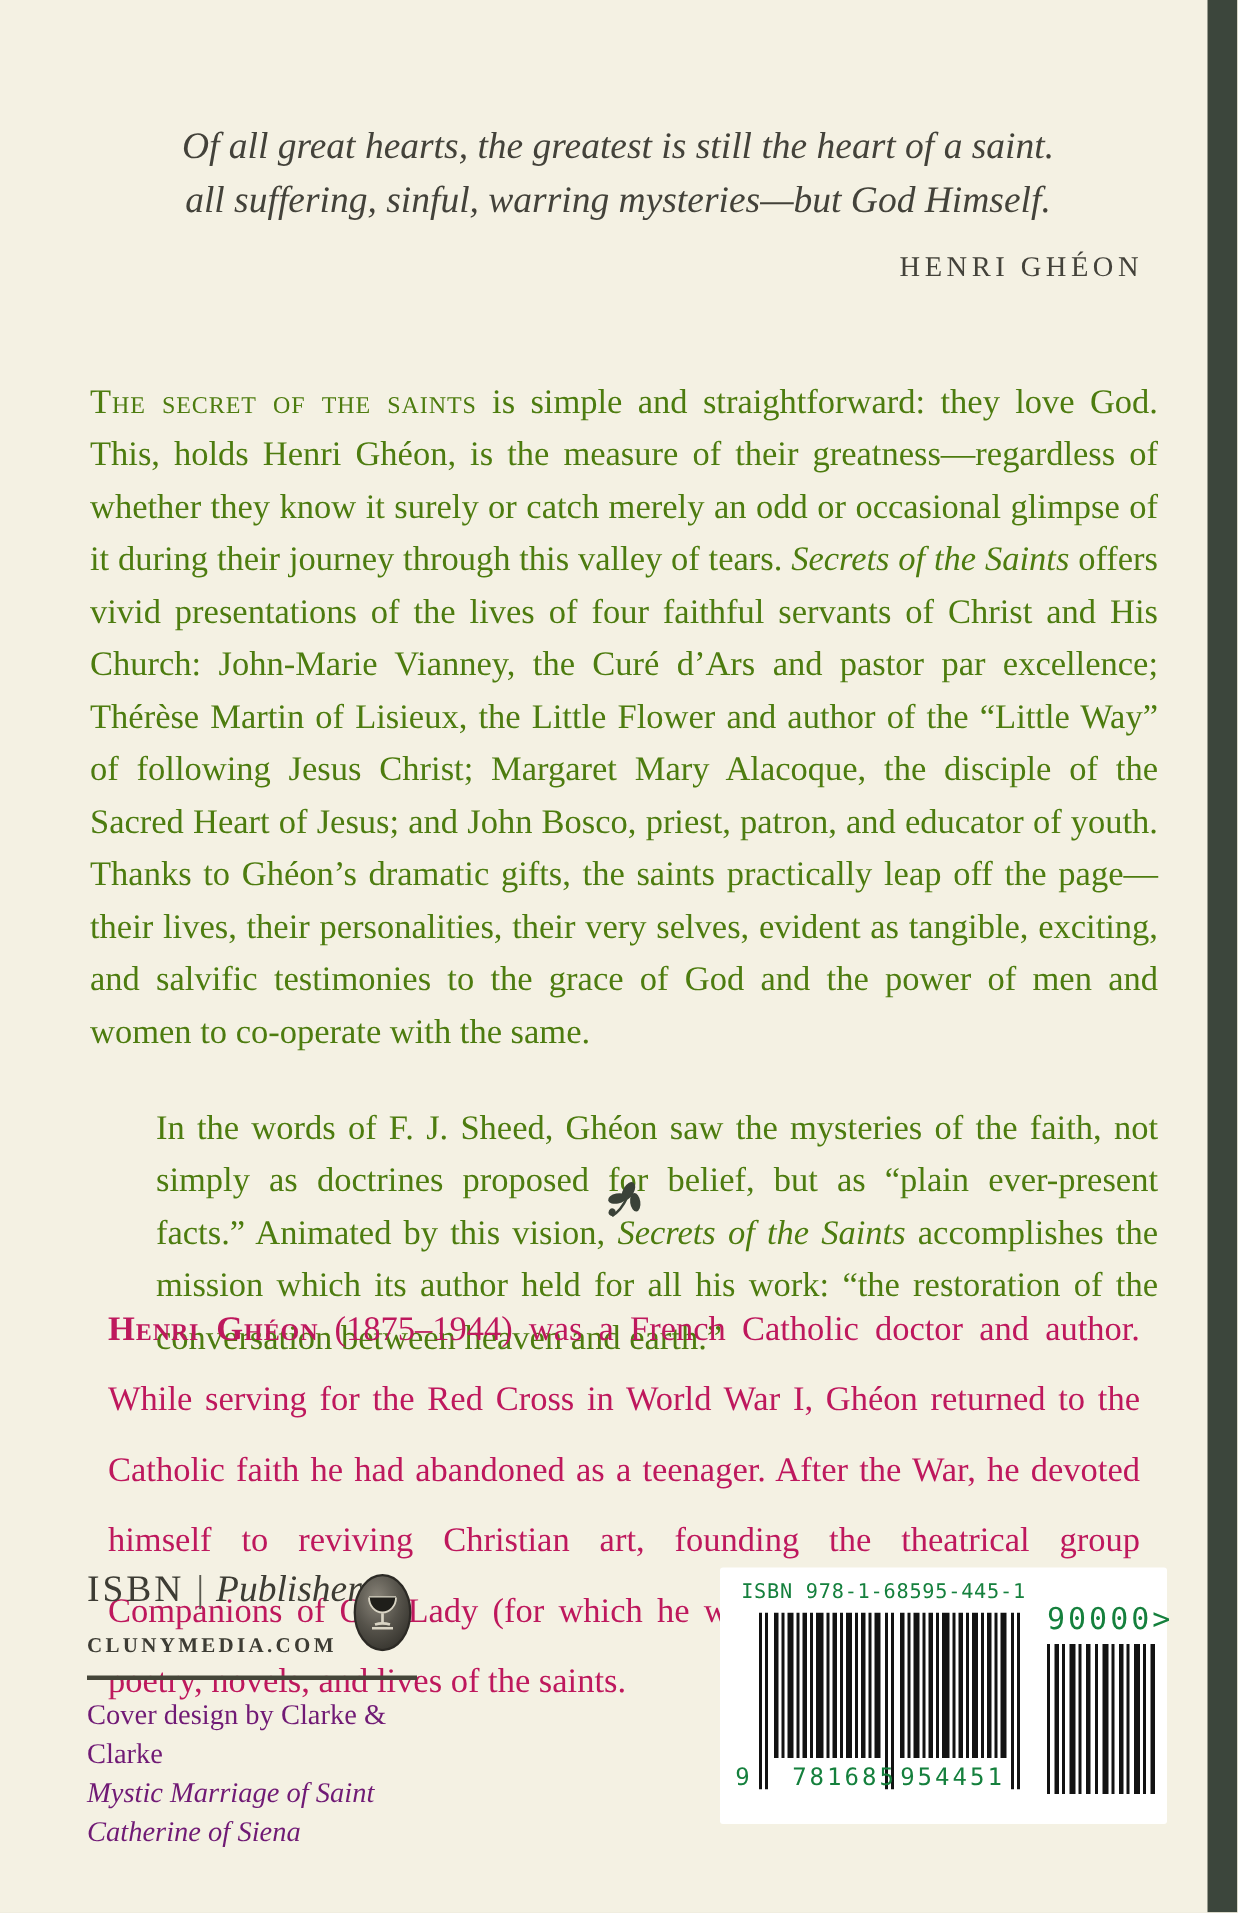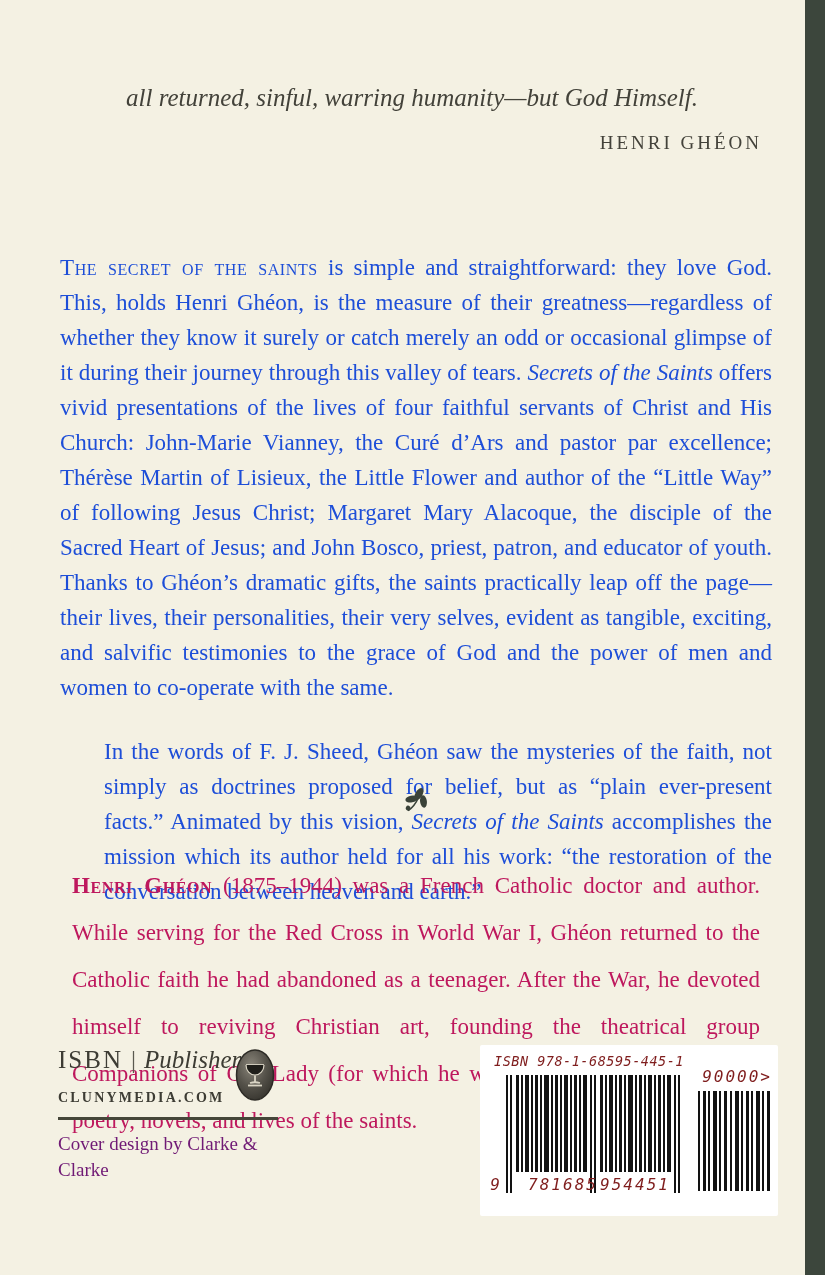--- a/index.html
+++ b/index.html
@@ -25,21 +25,21 @@
     font-style:italic;font-size:25px;line-height:36px;color:#43423a;
   }
   .attribution{
     margin-top:16px;text-align:right;
     font-size:19px;letter-spacing:3px;color:#43423a;
   }
   
   .synopsis{position:absolute;top:250px;left:60px;width:712px;}
   .synopsis p{
     margin:0;font-size:23px;line-height:35px;text-align:justify;
-    color:#1d4ed8;
+    color:#4d7c0f;
   }
   .synopsis p + p{margin-top:29px;margin-left:44px;}
   .smallcaps{font-variant:small-caps;letter-spacing:0.6px;}
   .bold{font-weight:700;}
   .italic{font-style:italic;}
   
   .ornament{
     position:absolute;top:786px;left:60px;width:712px;height:34px;
     text-align:center;
   }
@@ -55,45 +55,46 @@
   .pub-type{font-style:italic;}
   .pub-site{margin-top:16px;font-size:14px;font-weight:700;letter-spacing:2.2px;color:#3d3c34;}
   .pub-logo{position:absolute;left:177px;top:3px;width:40px;height:52px;}
   .rule{margin-top:11px;width:220px;height:3px;background:#454639;}
   .credits{margin-top:11px;font-size:19px;line-height:26px;color:#701a75;}
   
   .barcode-box{
     position:absolute;left:480px;top:1045px;width:298px;height:171px;
     background:#ffffff;border-radius:2px;
   }
-  .bc-text{font-family:"DejaVu Sans Mono", monospace;color:#7f1d1d;font-style:italic;}
+  .bc-text{font-family:"DejaVu Sans Mono", monospace;color:#15803d;}
   .isbn-label{
     position:absolute;left:13px;top:8px;width:192px;text-align:center;
     font-size:13.5px;letter-spacing:0.5px;
   }
   .bc-main{position:absolute;left:14px;top:30px;width:190px;height:134px;}
   .bc-main .d{
     position:absolute;top:100px;font-size:16px;letter-spacing:2px;text-align:center;
   }
   .d0{left:-4px;width:12px;}
   .d1{left:32px;width:74px;}
   .d2{left:104px;width:74px;}
   .bc-supp{position:absolute;left:218px;top:22px;width:74px;}
-  .supp-label{font-size:16px;letter-spacing:2px;text-align:right;}
+  .supp-label{font-size:20px;letter-spacing:2px;text-align:right;}
   .bc-supp svg{display:block;margin-top:5px;}
 </style>
 </head>
 <body>
 
 <div class="cover">
 
   <div class="spine"></div>
 
   <section class="quote-block">
-    <div class="quote-line">all returned, sinful, warring humanity—but God Himself.</div>
+    <div class="quote-line">Of all great hearts, the greatest is still the heart of a saint.</div>
+    <div class="quote-line">all suffering, sinful, warring mysteries—but God Himself.</div>
     <div class="attribution">HENRI GHÉON</div>
   </section>
 
   <section class="synopsis">
     <p><span class="smallcaps">The secret of the saints</span><span> is simple and straightforward: they love God. This, holds Henri Ghéon, is the measure of their greatness—regardless of whether they know it surely or catch merely an odd or occasional glimpse of it during their journey through this valley of tears. </span><span class="italic">Secrets of the Saints</span><span> offers vivid presentations of the lives of four faithful servants of Christ and His Church: John-Marie Vianney, the Curé d’Ars and pastor par excellence; Thérèse Martin of Lisieux, the Little Flower and author of the “Little Way” of following Jesus Christ; Margaret Mary Alacoque, the disciple of the Sacred Heart of Jesus; and John Bosco, priest, patron, and educator of youth. Thanks to Ghéon’s dramatic gifts, the saints practically leap off the page—their lives, their personalities, their very selves, evident as tangible, exciting, and salvific testimonies to the grace of God and the power of men and women to co-operate with the same.</span></p>
     <p><span>In the words of F. J. Sheed, Ghéon saw the mysteries of the faith, not simply as doctrines proposed for belief, but as “plain ever-present facts.” Animated by this vision, </span><span class="italic">Secrets of the Saints</span><span> accomplishes the mission which its author held for all his work: “the restoration of the conversation between heaven and earth.”</span></p>
   </section>
 
   <div class="ornament">
     <svg width="28" height="30" viewBox="0 0 28 30" aria-hidden="true">
@@ -131,20 +132,21 @@
           <path d="M11,16 a9,10 0 0 0 18,0" fill="#1f1e1a" stroke-width="1.2"></path>
           <path d="M20,26.5 v7"></path>
           <path d="M13,36.5 h14"></path>
           <path d="M15,34 q5,-1.5 10,0"></path>
         </g>
       </svg>
     </div>
     <div class="rule"></div>
     <div class="credits">
       <div>Cover design by Clarke &amp; Clarke</div>
+      <div class="italic">Mystic Marriage of Saint Catherine of Siena</div>
       <div></div>
     </div>
   </section>
 
   <section class="barcode-box">
     <div class="isbn-label bc-text">ISBN 978-1-68595-445-1</div>
 
     <div class="bc-main">
       <svg width="190" height="118" viewBox="0 0 190 118" aria-hidden="true">
         <g fill="#121212">

